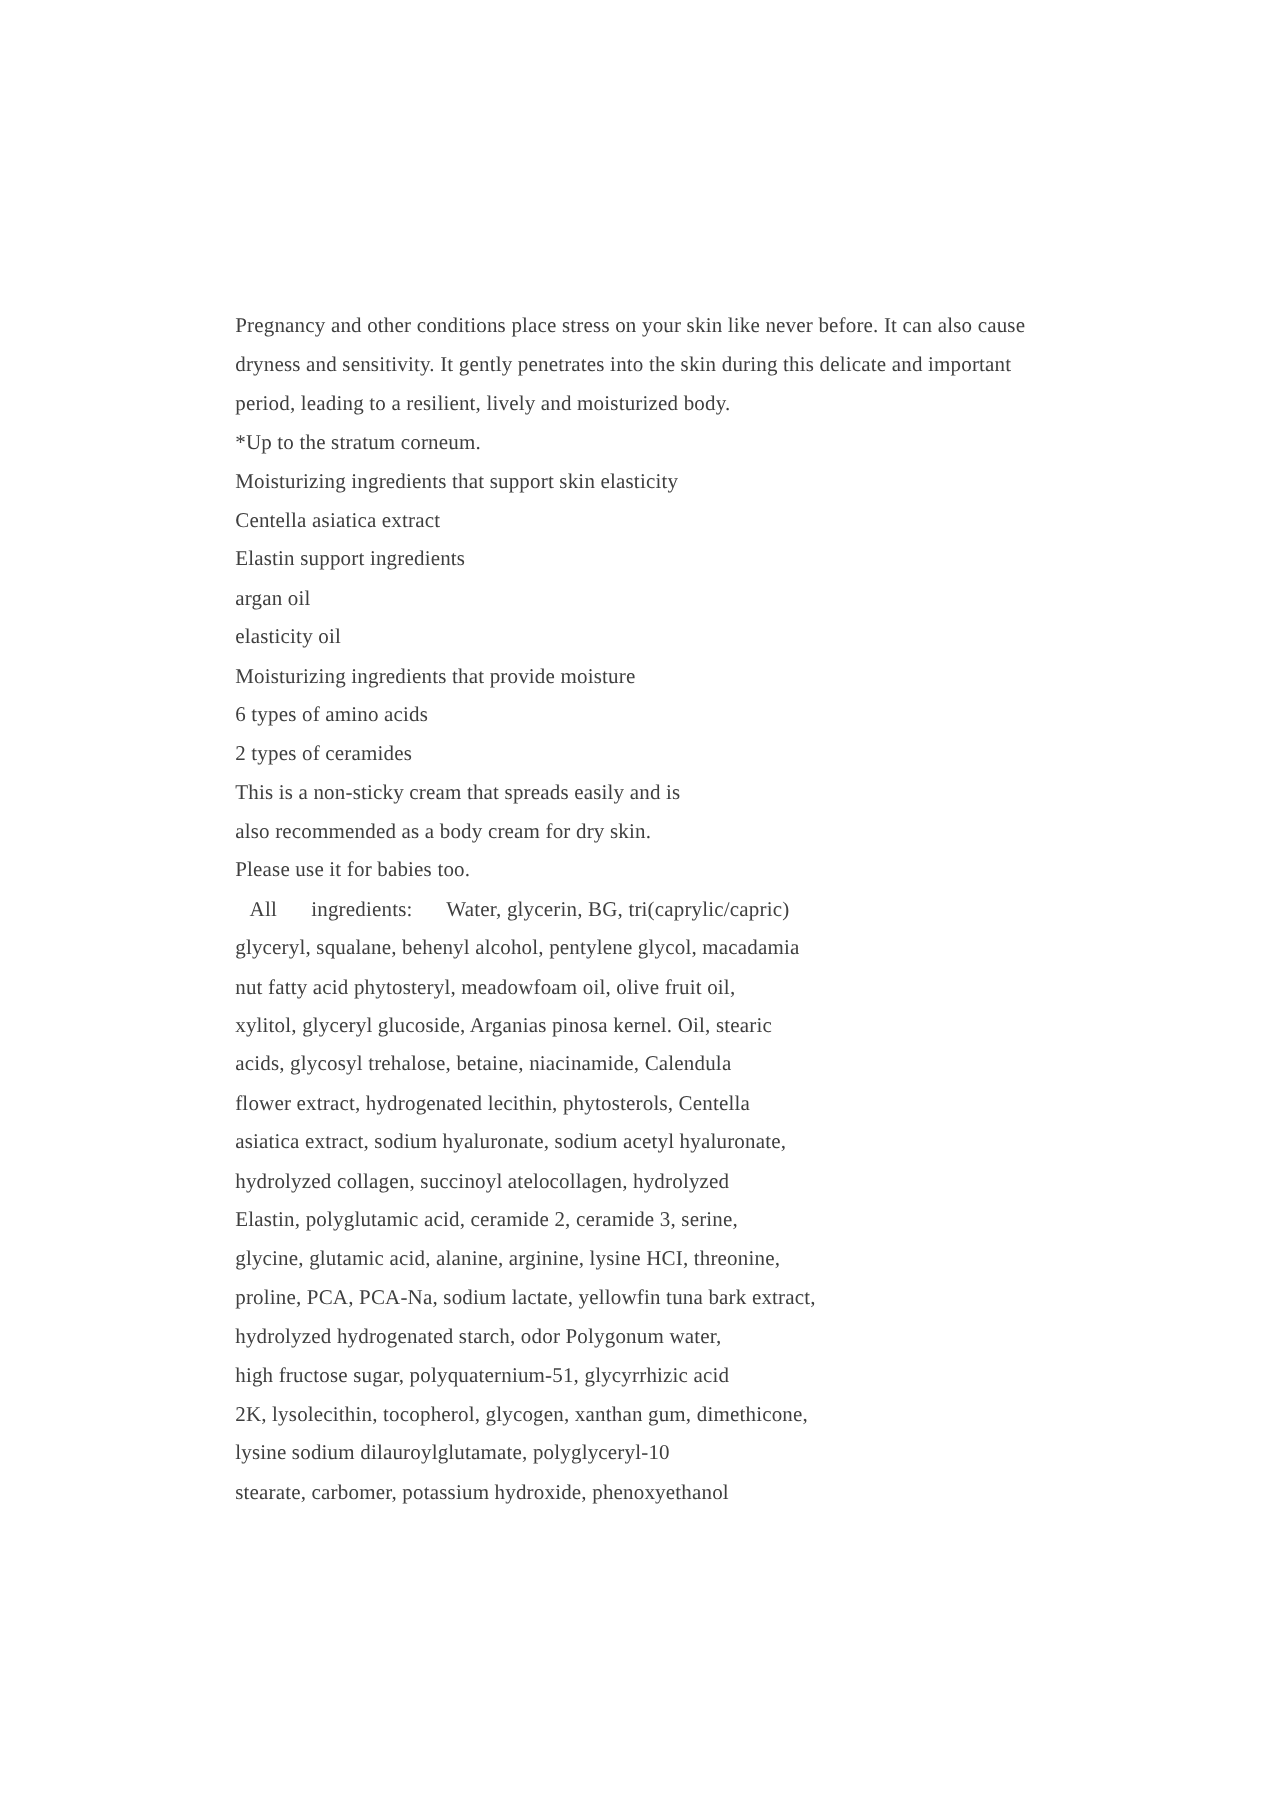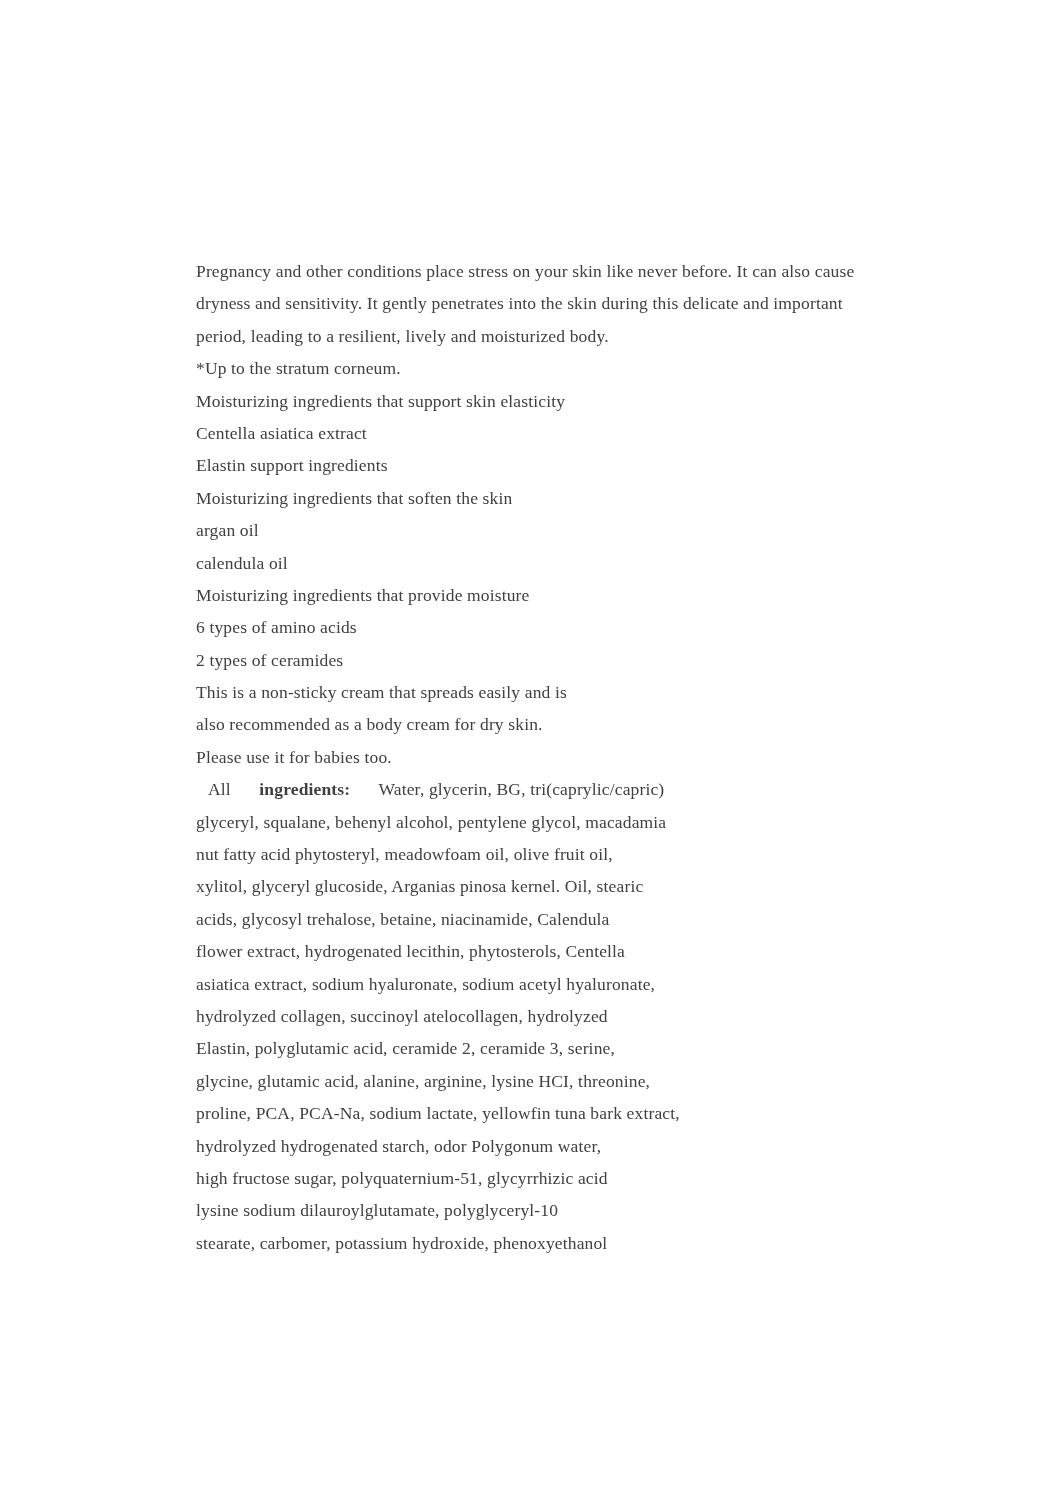--- a/index.html
+++ b/index.html
@@ -29,39 +29,38 @@
     line-height: 32.4px;
     font-weight: 400;
     color: var(--text-color);
     letter-spacing: 0.15px;
   }
   .line {
     white-space: nowrap;
     height: 32.4px;
   }
   .bold {
-    font-weight: 700;
+    font-weight: 400;
   }
 </style>
 </head>
 <body>
 
 <div class="page">
   <div class="doc">
 
     <div class="line">Pregnancy and other conditions place stress on your skin like never before. It can also cause</div>
     <div class="line">dryness and sensitivity. It gently penetrates into the skin during this delicate and important</div>
     <div class="line">period, leading to a resilient, lively and moisturized body.</div>
     <div class="line">*Up to the stratum corneum.</div>
     <div class="line">Moisturizing ingredients that support skin elasticity</div>
     <div class="line">Centella asiatica extract</div>
     <div class="line">Elastin support ingredients</div>
-    <div class="line">Moisturizing ingredients that soften the skin</div>
     <div class="line">argan oil</div>
-    <div class="line">calendula oil</div>
+    <div class="line">elasticity oil</div>
     <div class="line">Moisturizing ingredients that provide moisture</div>
     <div class="line">6 types of amino acids</div>
     <div class="line">2 types of ceramides</div>
     <div class="line">This is a non-sticky cream that spreads easily and is</div>
     <div class="line">also recommended as a body cream for dry skin.</div>
     <div class="line">Please use it for babies too.</div>
 
     <div class="line"><span>All </span><span class="bold">ingredients:</span><span> Water, glycerin, BG, tri(caprylic/capric)</span></div>
 
     <div class="line">glyceryl, squalane, behenyl alcohol, pentylene glycol, macadamia</div>
@@ -69,17 +68,18 @@
     <div class="line">xylitol, glyceryl glucoside, Arganias pinosa kernel. Oil, stearic</div>
     <div class="line">acids, glycosyl trehalose, betaine, niacinamide, Calendula</div>
     <div class="line">flower extract, hydrogenated lecithin, phytosterols, Centella</div>
     <div class="line">asiatica extract, sodium hyaluronate, sodium acetyl hyaluronate,</div>
     <div class="line">hydrolyzed collagen, succinoyl atelocollagen, hydrolyzed</div>
     <div class="line">Elastin, polyglutamic acid, ceramide 2, ceramide 3, serine,</div>
     <div class="line">glycine, glutamic acid, alanine, arginine, lysine HCI, threonine,</div>
     <div class="line">proline, PCA, PCA-Na, sodium lactate, yellowfin tuna bark extract,</div>
     <div class="line">hydrolyzed hydrogenated starch, odor Polygonum water,</div>
     <div class="line">high fructose sugar, polyquaternium-51, glycyrrhizic acid</div>
+    <div class="line">2K, lysolecithin, tocopherol, glycogen, xanthan gum, dimethicone,</div>
     <div class="line">lysine sodium dilauroylglutamate, polyglyceryl-10</div>
     <div class="line">stearate, carbomer, potassium hydroxide, phenoxyethanol</div>
 
   </div>
 </div>
 
 </body></html>

